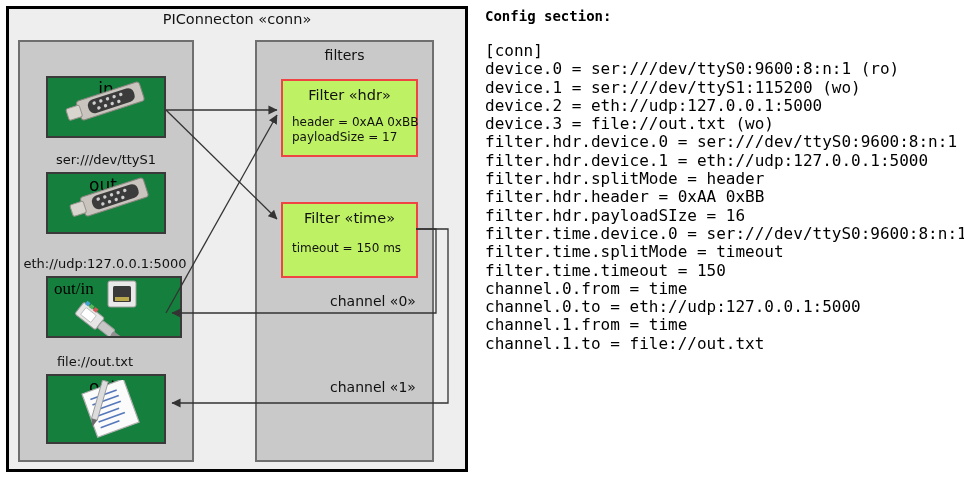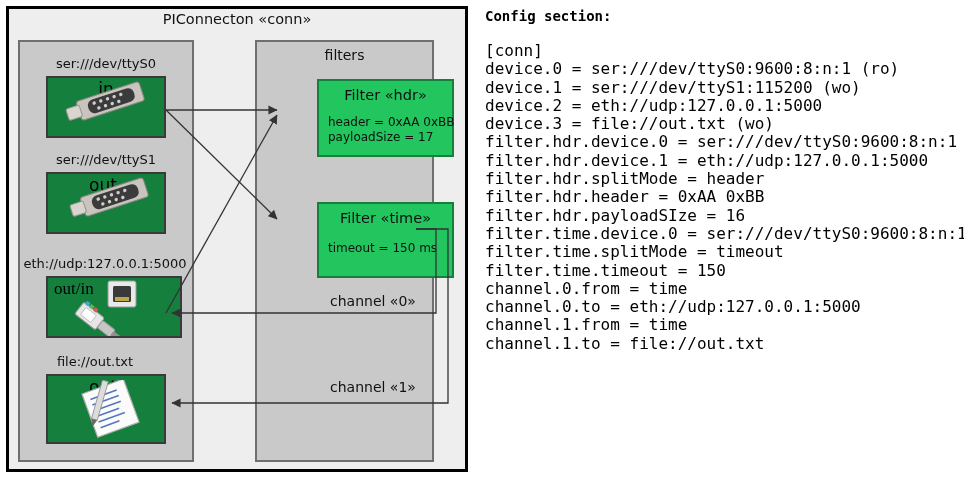--- a/index.html
+++ b/index.html
@@ -23,22 +23,22 @@
   #devices-panel{left:18px;top:40px;width:176px;height:422px;}
   #filters-panel{left:255px;top:40px;width:179px;height:422px;}
 
   
   .dev-label{position:absolute;text-align:center;font-size:13px;color:#111;}
   .dev-box{position:absolute;background:#15803d;border:2px solid #3a3a3a;
       box-sizing:border-box;}
   .dev-io{position:absolute;font-size:17px;color:#000;}
 
   
-  .filter-box{position:absolute;background:#22c55e;border:2px solid #15803d;
-      box-sizing:border-box;margin-left:36px;}
+  .filter-box{position:absolute;background:#bef264;border:2px solid #ef4444;
+      box-sizing:border-box;}
   .filter-title{position:absolute;top:6px;left:0;width:100%;text-align:center;
       font-size:14.5px;color:#111;}
   .filter-attr{position:absolute;left:9px;font-size:12px;color:#111;
       white-space:nowrap;}
 
   .chan-label{position:absolute;font-size:14px;color:#111;white-space:nowrap;}
 
   
   svg.ovl{position:absolute;left:0;top:0;width:478px;height:484px;
       pointer-events:none;overflow:visible;}
@@ -57,21 +57,20 @@
 <body>
 
 <div id="diagram">
 
   <div id="outer-frame"></div>
 
   <div id="diagram-title">PIConnecton «conn»</div>
 
   <div class="panel" id="devices-panel">
 
-    <div class="dev-label" style="left:0;top:14px;width:172px;">ser:///dev/ttyS0</div>
     <div class="dev-box" style="left:26px;top:34px;width:120px;height:62px;">
       <div class="dev-io" style="left:0;top:1px;width:116px;text-align:center;">in</div>
       <svg width="116" height="58" viewBox="0 0 116 58" style="position:absolute;left:0;top:2px;">
         <g transform="translate(26,16) rotate(-18)">
           <rect x="0" y="6" width="66" height="20" rx="3" fill="#c9c5be" stroke="#8a8680" stroke-width="1"></rect>
           <rect x="10" y="9" width="48" height="14" rx="6" fill="#3b3b3b"></rect>
           <g fill="#cfcfcf">
             <circle cx="17" cy="13" r="1.7"></circle>
               <circle cx="24" cy="13" r="1.7"></circle>
             <circle cx="31" cy="13" r="1.7"></circle>

